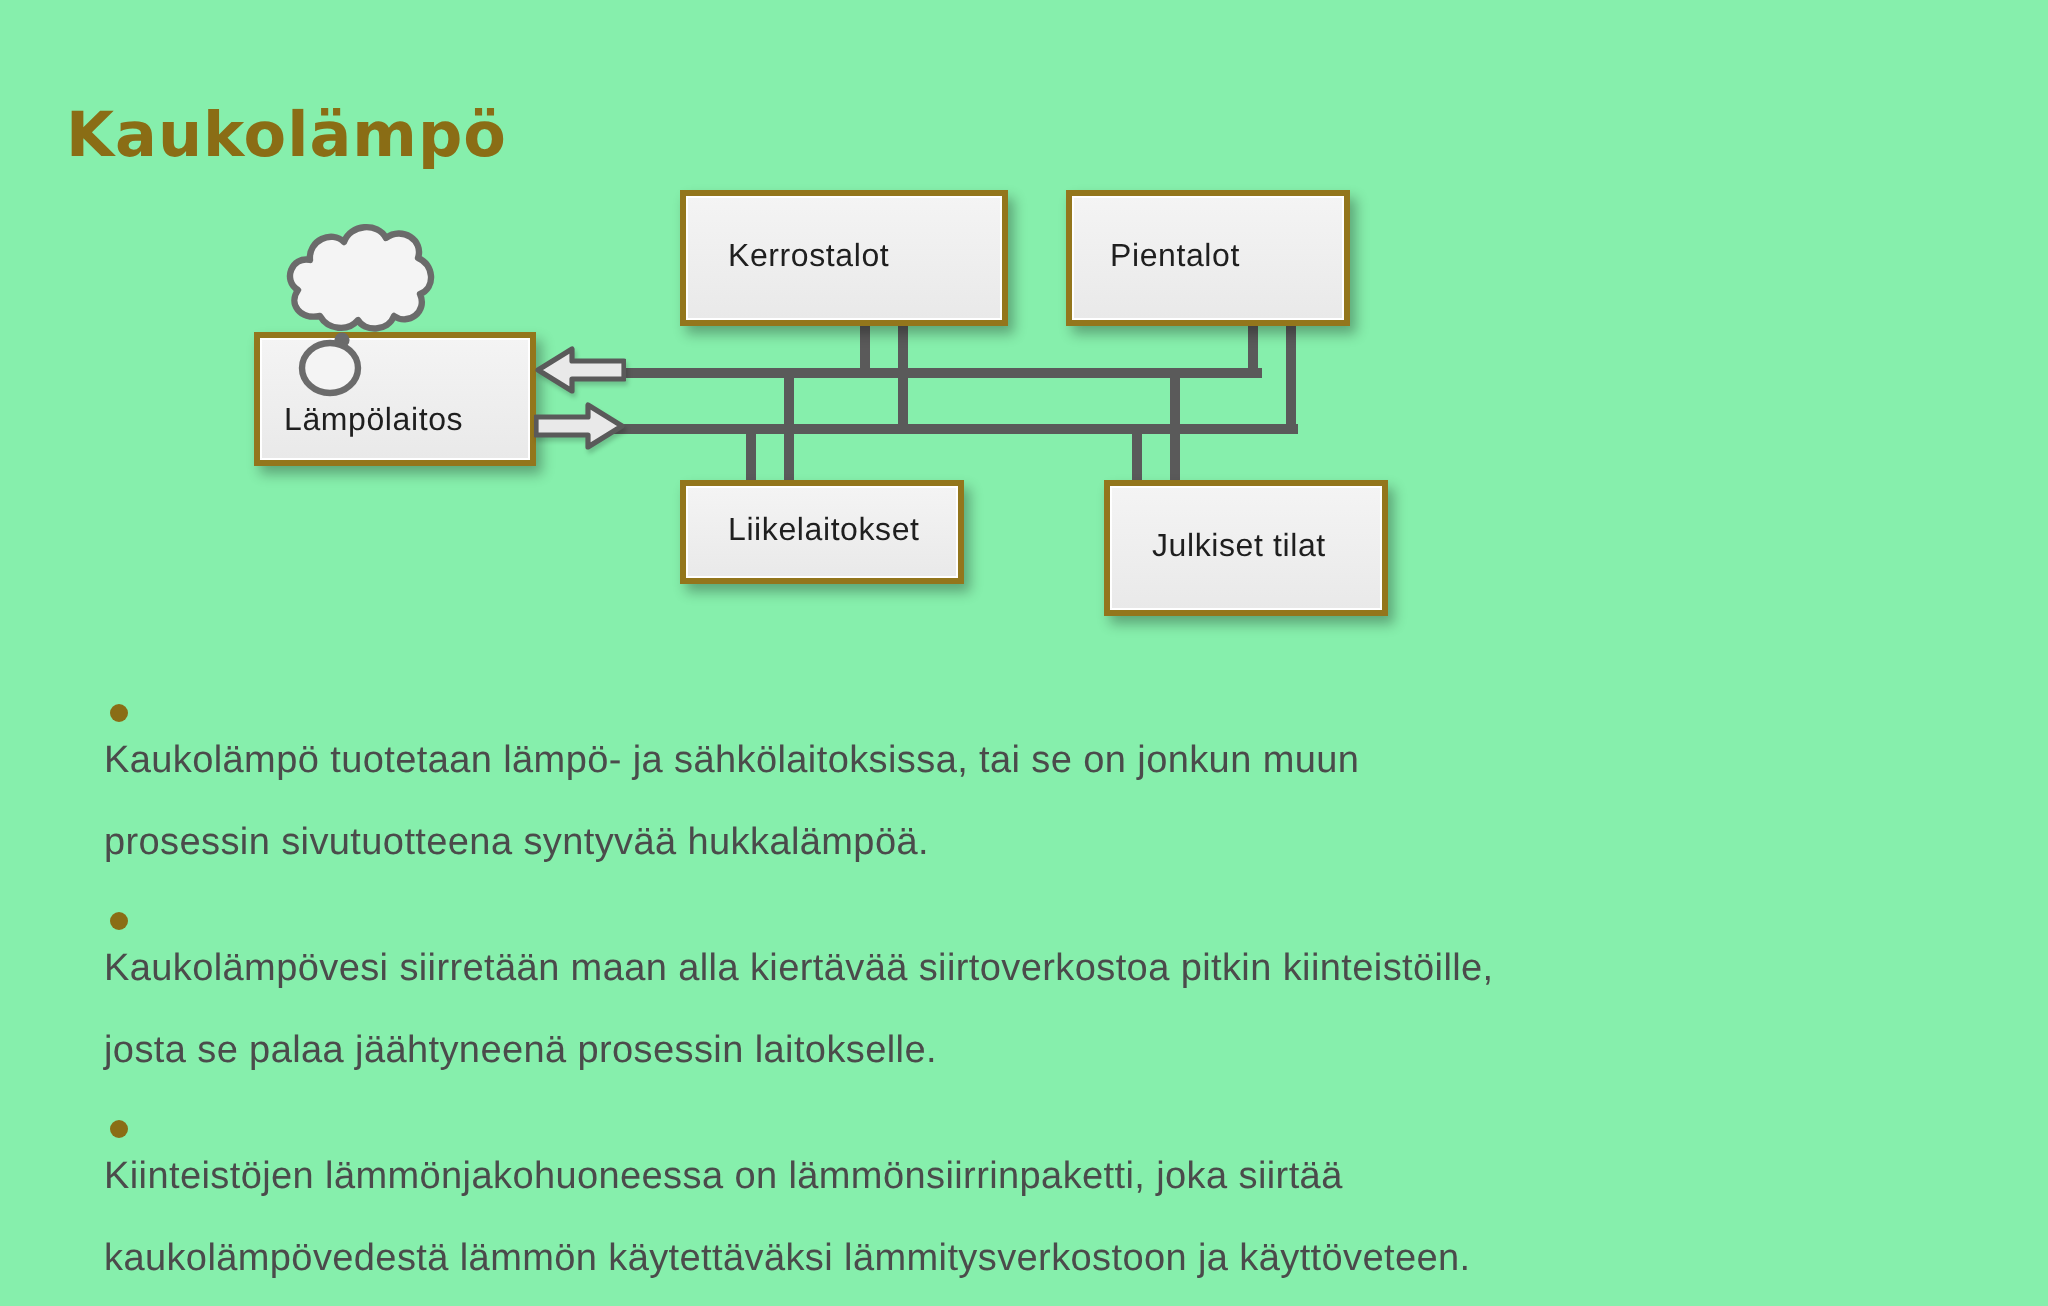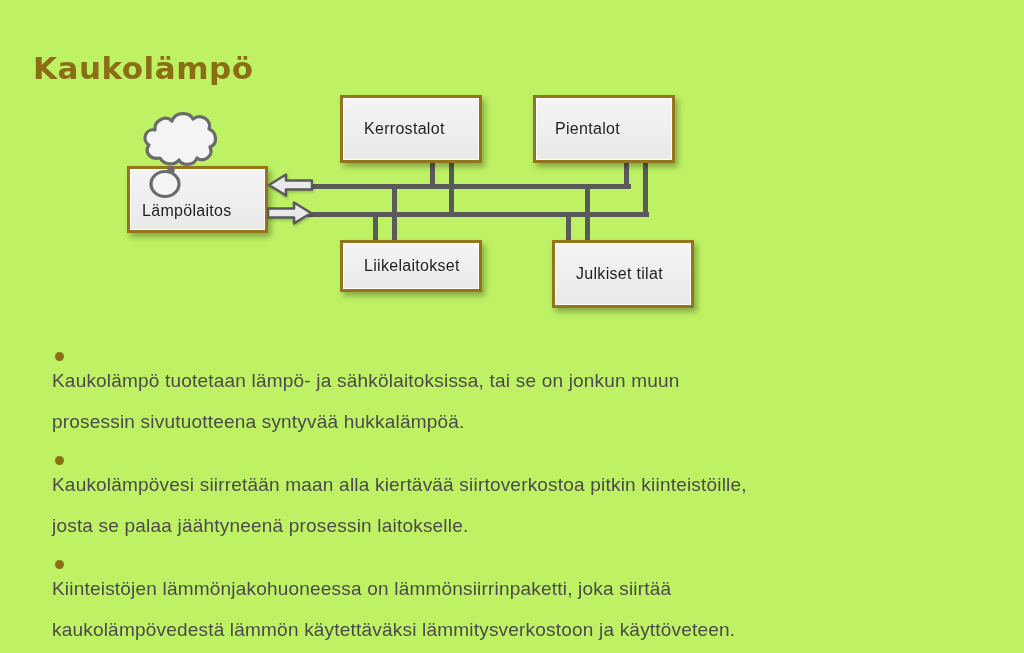--- a/index.html
+++ b/index.html
@@ -1,19 +1,19 @@
 <!DOCTYPE html>
 <html><head>
 <meta charset="utf-8">
 <style>
   html,body{margin:0;padding:0;background:#fff;}
   .slide{
     position:relative;
     width:1024px;height:653px;
-    background:#bef264;
+    background:#86efac;
     overflow:hidden;
     font-family:"Liberation Sans",sans-serif;
   }
   
   .title{
     position:absolute;left:33px;top:50px;margin:0;
     font-family:"DejaVu Sans",sans-serif;
     font-weight:bold;font-size:31px;letter-spacing:0.5px;
     color:#8a6d15;
   }
@@ -66,21 +66,21 @@
     <div class="pipe" style="left:643px;top:161px;width:5px;height:56px;"></div>
     <div class="pipe" style="left:373px;top:212px;width:5px;height:30px;"></div>
     <div class="pipe" style="left:392px;top:184px;width:5px;height:58px;"></div>
     <div class="pipe" style="left:566px;top:212px;width:5px;height:30px;"></div>
     <div class="pipe" style="left:585px;top:184px;width:5px;height:58px;"></div>
 
     <div class="node plant" style="left:127px;top:166px;width:141px;height:67px;">
       <span>Lämpölaitos</span>
     </div>
 
-    <div class="node building" style="left:340px;top:95px;width:142px;height:68px;">
+    <div class="node building" style="left:340px;top:95px;width:164px;height:68px;">
       <span>Kerrostalot</span>
     </div>
 
     <div class="node building" style="left:533px;top:95px;width:142px;height:68px;padding-left:19px;">
       <span>Pientalot</span>
     </div>
 
     <div class="node building" style="left:340px;top:240px;width:142px;height:52px;">
       <span>Liikelaitokset</span>
     </div>

